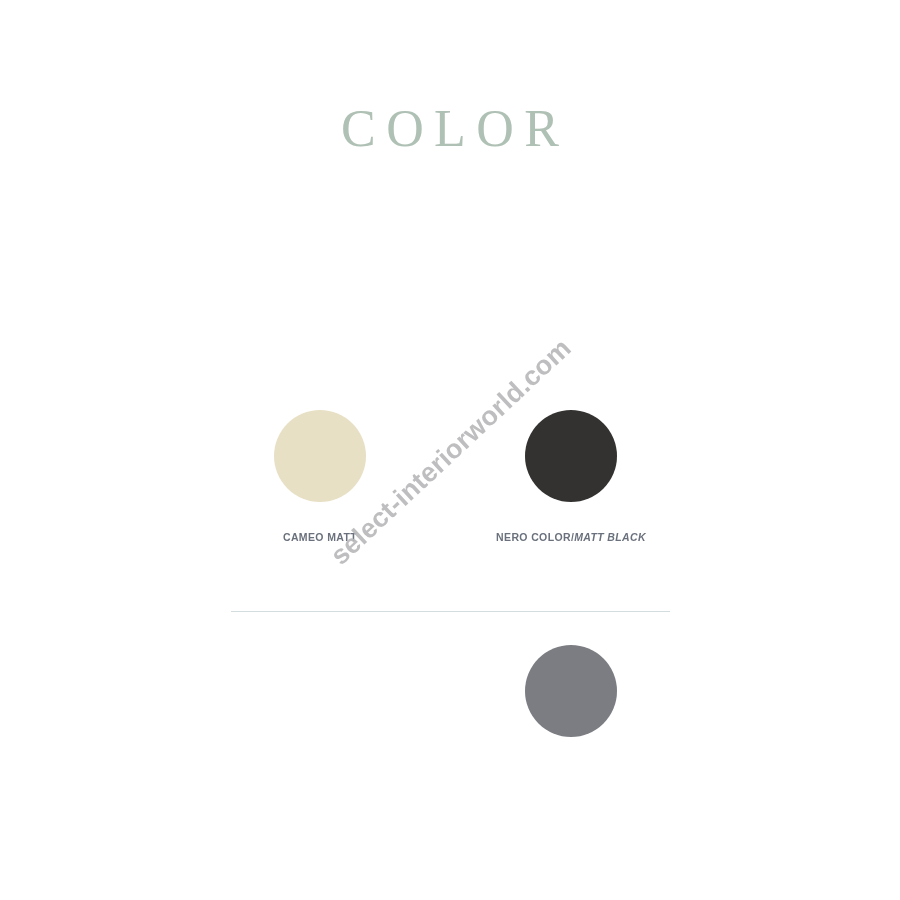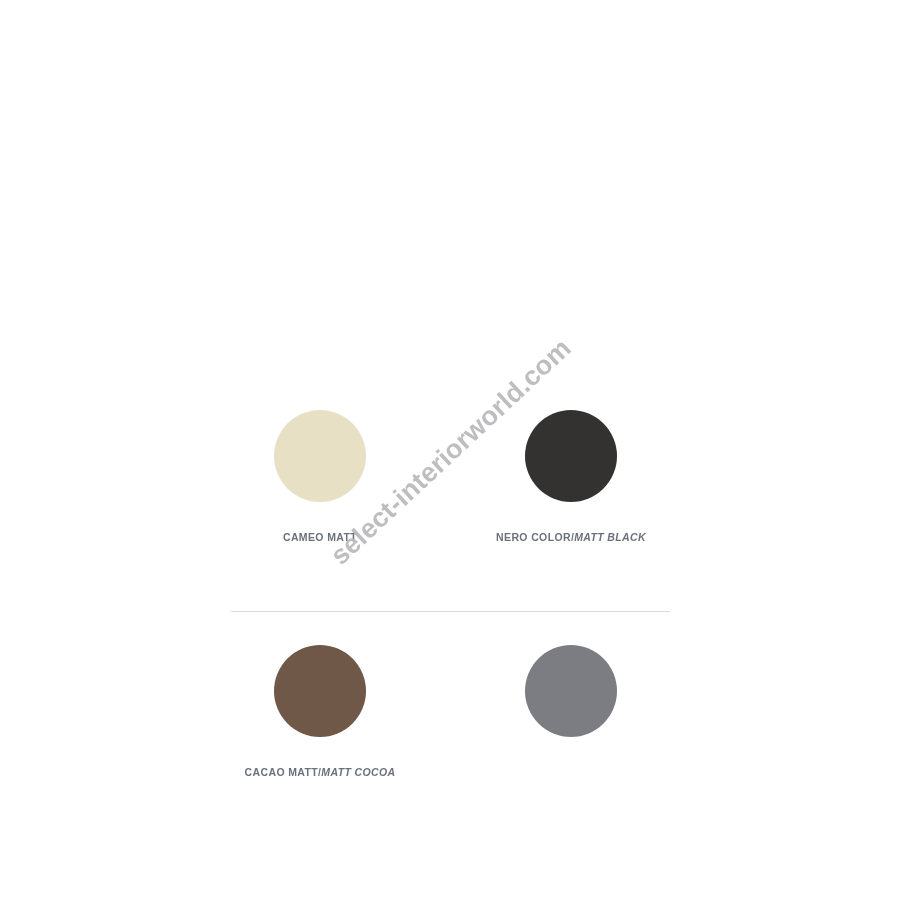--- a/index.html
+++ b/index.html
@@ -113,20 +113,21 @@
     white-space: nowrap;
     pointer-events: none;
     user-select: none;
   }
 </style>
 </head>
 <body>
 
 <div class="page" style="background: rgb(255, 255, 255);">
 
+  <div class="page-title" style="color: rgb(175, 192, 180);">COLOR</div>
 
   <div class="swatch-grid">
 
     <div class="swatch-row">
 
       <div class="swatch-cell col-0">
         <span class="swatch-dot" style="background: rgb(232, 224, 197);"></span>
         <div class="swatch-label" style="color: rgb(106, 113, 124);">
           <span>CAMEO MATT</span><span class="alt"></span>
         </div>
@@ -136,26 +137,20 @@
         <span class="swatch-dot" style="background: rgb(51, 50, 48);"></span>
         <div class="swatch-label" style="color: rgb(106, 113, 124);">
           <span>NERO COLOR/</span><span class="alt">MATT BLACK</span>
         </div>
       </div>
 
     </div>
 
     <div class="swatch-row">
 
-      <div class="swatch-cell col-0">
-        <span class="swatch-dot" style="background: rgb(111, 88, 71);"></span>
-        <div class="swatch-label" style="color: rgb(106, 113, 124);">
-          <span>CACAO MATT/</span><span class="alt">MATT COCOA</span>
-        </div>
-      </div>
 
       <div class="swatch-cell col-1">
         <span class="swatch-dot" style="background: rgb(123, 125, 131);"></span>
       </div>
 
     </div>
 
   </div>
 
   <div class="divider" style="background: rgb(211, 221, 224);"></div>

